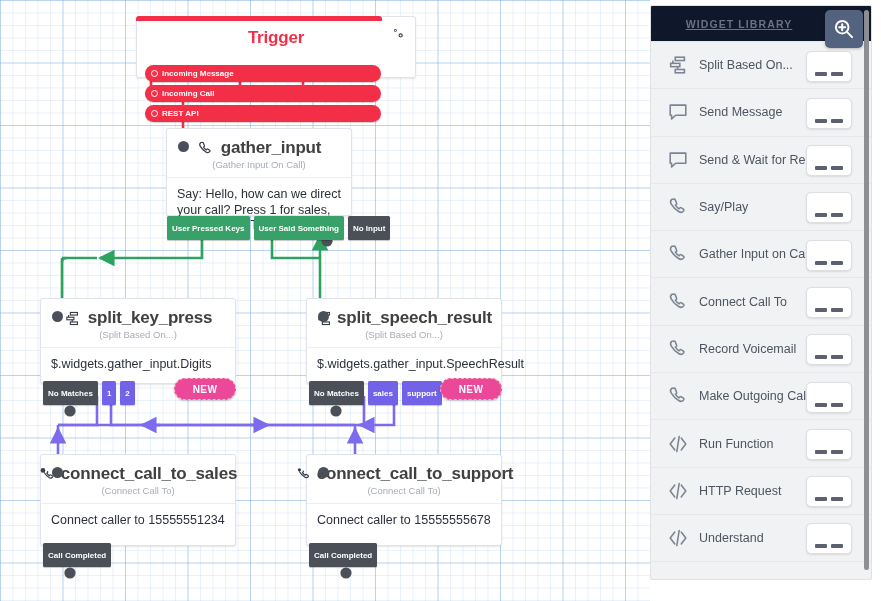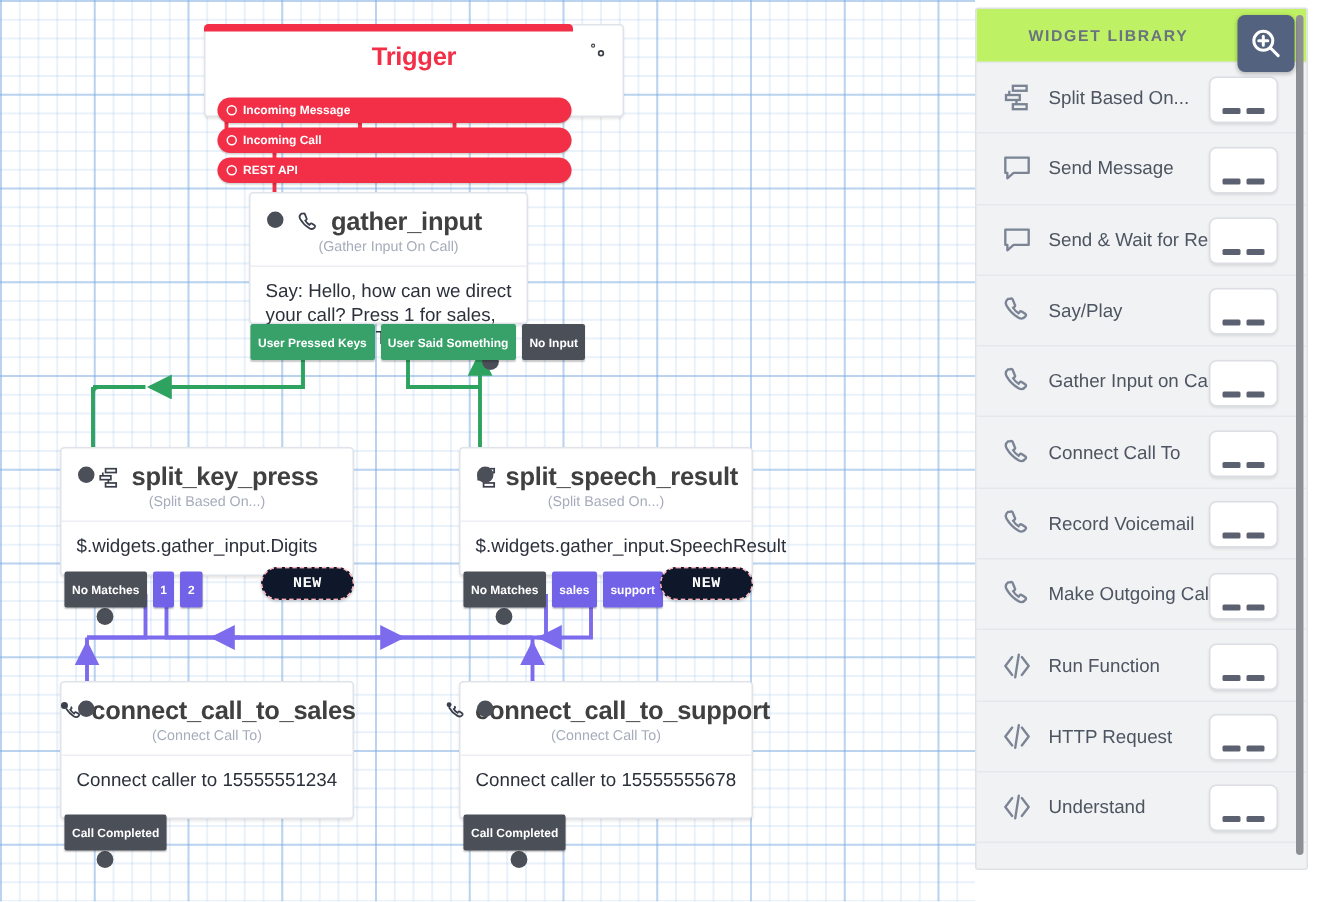--- a/index.html
+++ b/index.html
@@ -108,44 +108,44 @@
   .tpill {
     height: 16px; display: flex; align-items: center; padding: 12px 5px;
     font-size: 8px; font-weight: 700; color: #fff; white-space: nowrap;
     border-radius: 1.5px; box-shadow: 0 1px 1px rgba(0,0,0,0.22);
   }
   .tpill.green { background: #38a169; }
   .tpill.grey  { background: #4b4f58; }
   .tpill.purple{ background: #7162e8; }
   .new-pill {
     height: 22px; min-width: 62px; display: flex; align-items: center; justify-content: center;
-    background: #0f172a; color: #fff; font-size: 10px; font-weight: 700;
+    background: #ec4899; color: #fff; font-size: 10px; font-weight: 700;
     border-radius: 11px; border: 1.5px dashed #ffb3bd;
     box-shadow: 0 1px 2px rgba(0,0,0,0.2);
     letter-spacing: 0.4px;
-    font-family: Liberation Mono, monospace;
   }
 
   
   .ni { width: 17px; height: 17px; flex: none; }
 
   
   #library {
     position: absolute; left: 650px; top: 5px;
     width: 222px; height: 575px;
     background: #f1f2f4;
     border: 1px solid #e0e1e5;
     border-radius: 2px;
     overflow: hidden;
   }
   #lib-header {
     height: 36px; display: flex; align-items: center; justify-content: center;
-    background: #bef264; border-bottom: 1px solid #e6e7eb;
+    background: #0f172a; border-bottom: 1px solid #e6e7eb;
     font-size: 10.5px; font-weight: 700; color: #6b7280; letter-spacing: 1.1px;
     padding-right: 44px;
+    text-decoration: underline;
   }
   #zoom-btn {
     position: absolute; right: 18px; top: 10px;
     width: 38px; height: 38px; border-radius: 5px;
     background: #52627f; display: flex; align-items: center; justify-content: center;
     box-shadow: 0 1px 3px rgba(0,0,0,0.25);
     z-index: 5;
   }
   .lib-item {
     position: relative; height: 47.3px;

